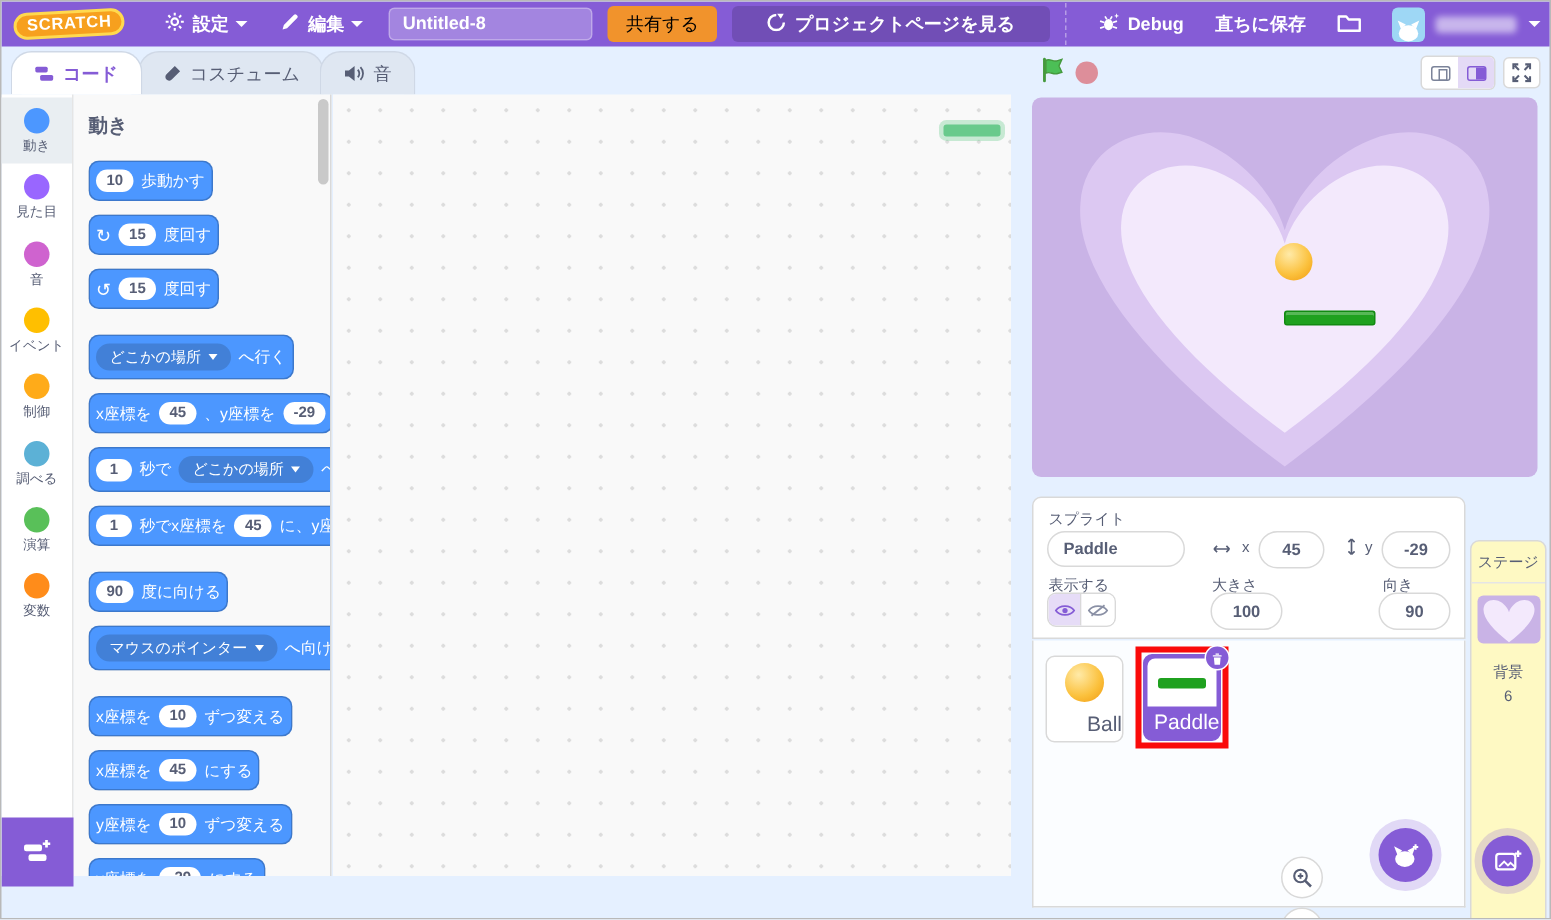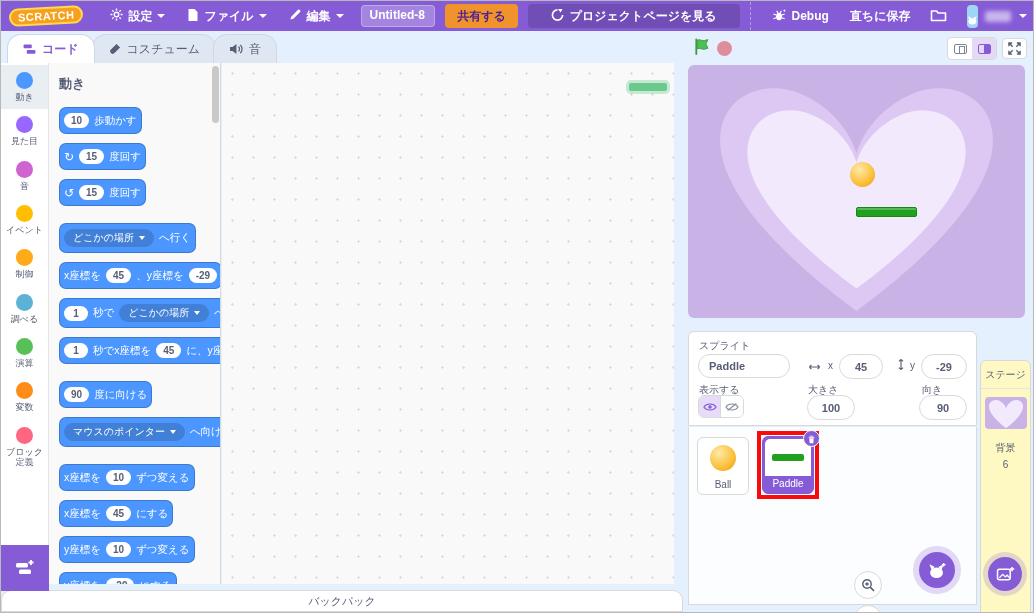--- a/index.html
+++ b/index.html
@@ -5,21 +5,21 @@
   * { margin:0; padding:0; box-sizing:border-box; }
   body { font-family:"Liberation Sans","DejaVu Sans",sans-serif; background:#fff; }
   .app { position:relative; width:1034px; height:613px; background:var(--bg); overflow:hidden; border:1px solid #b9b9b9; }
 
   
   .menubar { position:absolute; top:0; left:0; width:1034px; height:30px; background:var(--accent); display:flex; align-items:center; color:#fff; font-size:12px; padding:0 8px; }
   .logo { background:#f7a01e; border:2px solid #ffd94f; border-radius:9px; color:#fff; font-weight:bold; font-size:11px; padding:1px 7px; letter-spacing:.5px; transform:rotate(-3deg); margin-right:16px; white-space:nowrap; }
   .menu-item { display:flex; align-items:center; gap:5px; padding:16px 11px; height:30px; cursor:pointer; font-weight:bold; white-space:nowrap; }
   .caret-down { width:0; height:0; border-left:4px solid transparent; border-right:4px solid transparent; border-top:4px solid #fff; }
   .title-input { width:140px; height:22px; background:rgba(255,255,255,.25); border:1px solid rgba(255,255,255,.3); border-radius:4px; color:#fff; font-weight:bold; padding:2px 8px; margin:0 10px 0 6px; overflow:hidden; white-space:nowrap; font-size:12px; }
-  .share-btn { background:var(--share); color:#4c1d95; font-weight:bold; border-radius:4px; height:24px; padding:0 12px; display:flex; align-items:center; margin-right:10px; white-space:nowrap; }
+  .share-btn { background:var(--share); color:#000000; font-weight:normal; border-radius:4px; height:24px; padding:0 12px; display:flex; align-items:center; margin-right:10px; white-space:nowrap; }
   .proj-btn { background:rgba(0,0,0,.15); border-radius:4px; height:24px; padding:0 23px; display:flex; align-items:center; gap:6px; font-weight:bold; white-space:nowrap; }
   .mb-divider { border-left:1px dashed rgba(255,255,255,.4); height:28px; margin:0 10px; }
   .save-now { margin-left:auto; padding:0 10px; white-space:nowrap; }
   .folder-btn { padding:0 10px; display:flex; align-items:center; }
   .avatar { width:23px; height:23px; border-radius:4px; background:#9ed7f5; display:flex; align-items:flex-end; justify-content:center; margin:0 7px 0 10px; overflow:hidden; }
   .user-blob { width:56px; height:11px; background:rgba(255,255,255,.55); border-radius:3px; filter:blur(2px); margin-right:8px; }
 
   
   .tabs-row { position:absolute; top:33px; left:0; width:686px; height:29px; display:flex; align-items:flex-end; padding-left:6px; }
   .tab { height:29px; display:flex; align-items:center; gap:6px; padding:0 15px; font-size:12px; color:#575e75; background:#dfe7f2; border:1px solid #cfd8e6; border-bottom:none; border-radius:14px 14px 0 0; margin-right:-3px; }
@@ -80,21 +80,21 @@
   .lab { font-size:10px; color:#575e75; }
   .eye-toggle { display:flex; border:1px solid #d9d9d9; border-radius:6px; overflow:hidden; }
   .eye-btn { width:22px; height:21px; display:flex; align-items:center; justify-content:center; color:#8a90a5; background:#fff; }
   .eye-btn.active { background:#e6dcf7; color:var(--accent); border-right:1px solid #d9d9d9; }
 
   
   .sprite-list { position:absolute; left:687px; top:426px; width:289px; height:178px; background:#fbfdff; border:1px solid #d9d9d9; border-top:none; }
   .sprite-cards { display:flex; gap:8px; padding:10px 8px 0 8px; align-items:flex-start; }
   .scard { width:52px; height:58px; border:1px solid #d9d9d9; border-radius:6px; background:#fff; position:relative; display:flex; flex-direction:column; cursor:pointer; }
   .sthumb { flex:1; display:flex; align-items:center; justify-content:center; }
-  .slabel { text-align:center; font-size:10px; color:#575e75; padding:2px 0 4px; }
+  .slabel { text-align:right; font-size:14px; color:#575e75; padding:2px 0 4px; }
   .scard.sel { border-color:var(--accent); background:var(--accent); }
   .scard.sel .sthumb { background:#fff; border-radius:5px 5px 0 0; margin:2px 2px 0; }
   .scard.sel .slabel { color:#fff; }
   .mini-ball { width:26px; height:26px; border-radius:50%; background:radial-gradient(circle at 35% 30%, #ffeaa8, #fbc13d 58%, #f29e14 95%); }
   .mini-paddle { width:32px; height:7px; background:var(--paddle); border-radius:2px; }
   .red-annot { border:4px solid var(--annotation); margin-top:-6px; position:relative; z-index:2; padding:1px; background:transparent; }
   .trash-badge { position:absolute; top:-7px; right:-7px; width:17px; height:17px; border-radius:50%; background:var(--accent); display:flex; align-items:center; justify-content:center; border:1px solid #fff; cursor:pointer; }
 
   
   .stage-col { position:absolute; left:979px; top:330px; width:51px; height:274px; background:#fef9c3; border:1px solid #d9d9d9; border-radius:6px; display:flex; flex-direction:column; align-items:center; font-size:10px; color:#575e75; z-index:2;margin-top:29px; }
@@ -120,27 +120,20 @@
       <span><svg width="13" height="13" viewBox="0 0 14 14">
             <g stroke="#fff" stroke-width="1.5" fill="none">
               <circle cx="7" cy="7" r="2.4"></circle>
               <path d="M7 .5v2.1M7 11.4v2.1M.5 7h2.1M11.4 7h2.1M2.4 2.4l1.5 1.5M10.1 10.1l1.5 1.5M11.6 2.4l-1.5 1.5M3.9 10.1l-1.5 1.5"></path>
             </g>
           </svg></span>
       <span>設定</span>
       <span class="caret-down"></span>
     </div>
 
-    <div class="menu-item">
-      <span><svg width="12" height="14" viewBox="0 0 12 14">
-            <path d="M1.5 1h6l3 3v9h-9z" fill="#fff"></path>
-          </svg></span>
-      <span>ファイル</span>
-      <span class="caret-down"></span>
-    </div>
 
     <div class="menu-item">
       <span><svg width="13" height="13" viewBox="0 0 14 14">
             <path d="M1.5 12.5l.9-3.2 7.3-7.3a1.2 1.2 0 0 1 1.7 0l.6.6a1.2 1.2 0 0 1 0 1.7L4.7 11.6z" fill="#fff"></path>
           </svg></span>
       <span>編集</span>
       <span class="caret-down"></span>
     </div>
 
     <div class="title-input">Untitled-8</div>
@@ -262,24 +255,20 @@
         <span>調べる</span>
       </div>
       <div class="cat">
         <span class="dot" style="background: rgb(89, 192, 89);"></span>
         <span>演算</span>
       </div>
       <div class="cat">
         <span class="dot" style="background: rgb(255, 140, 26);"></span>
         <span>変数</span>
       </div>
-      <div class="cat">
-        <span class="dot" style="background: rgb(255, 102, 128);"></span>
-        <span>ブロック定義</span>
-      </div>
     </div>
 
   <div class="palette">
     <div class="section-label">動き</div>
     <div>
         <div class="bgroup">
           <div class="block">
             <span class="oval">10</span>
             <span>歩動かす</span>
           </div>
@@ -377,23 +366,20 @@
           <svg width="14" height="14" viewBox="0 0 14 14">
             <circle cx="6" cy="6" r="4.2" fill="none" stroke="#575e75" stroke-width="1.4"></circle>
             <path d="M9.2 9.2L13 13" stroke="#575e75" stroke-width="1.7"></path>
             <path d="M4.2 6h3.6" stroke="#575e75" stroke-width="1.3"></path>
           </svg>
         </div>
 
     </div>
   </div>
 
-  <div class="backpack-bar">
-    <span>バックパック</span>
-  </div>
   <div class="ext-btn">
     <svg width="22" height="20" viewBox="0 0 22 20">
         <rect x="2" y="5" width="12" height="4.5" rx="1.5" fill="#fff"></rect>
         <rect x="5" y="11.5" width="12" height="4.5" rx="1.5" fill="#fff"></rect>
         <path d="M17 2v5M14.5 4.5h5" stroke="#fff" stroke-width="1.8"></path>
       </svg>
   </div>
 
   <div class="stage-box">
     <svg class="hearts" viewBox="0 0 480 360" preserveAspectRatio="none">

